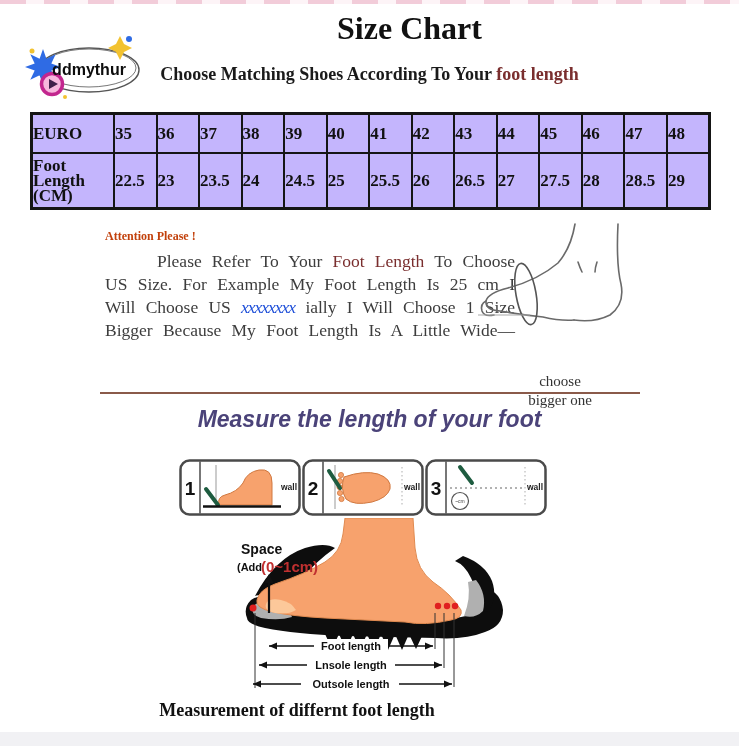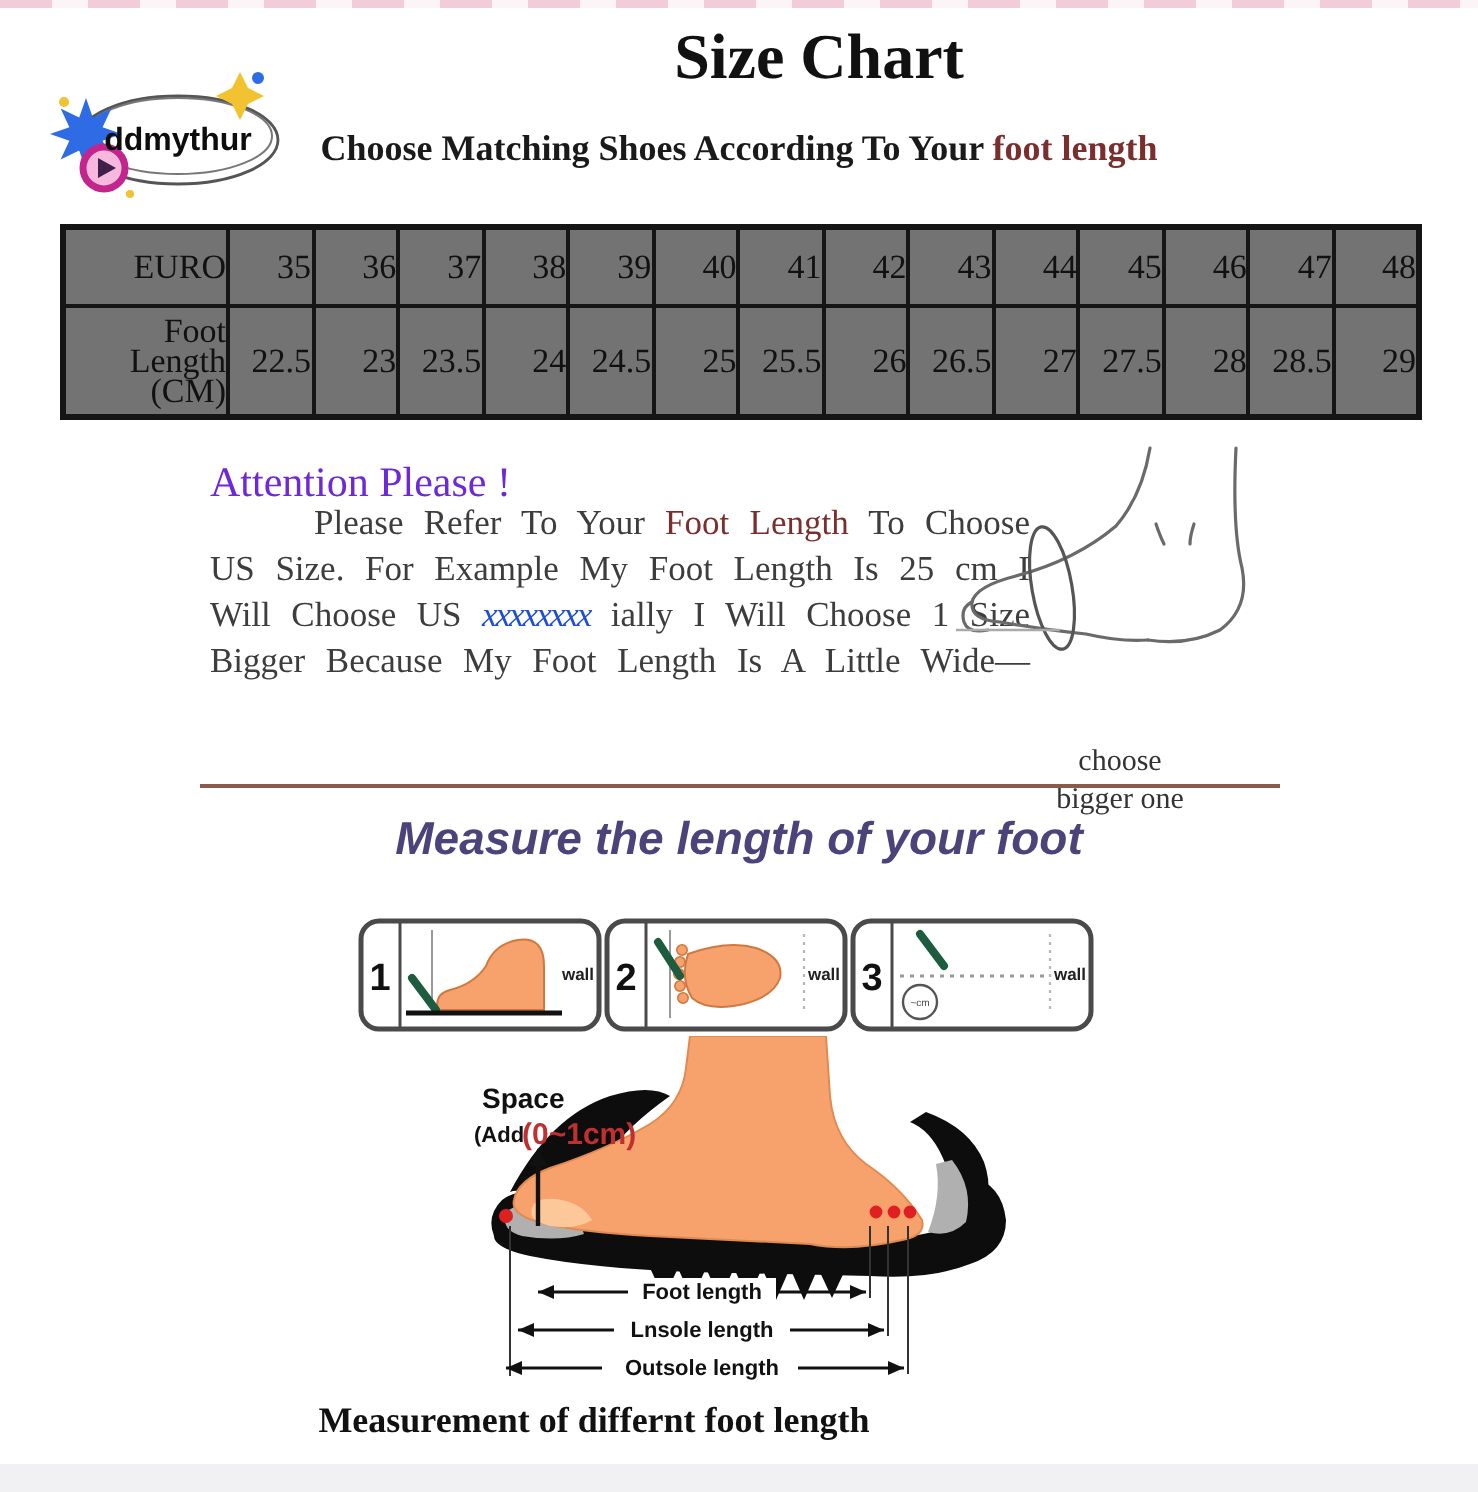--- a/index.html
+++ b/index.html
@@ -13,29 +13,29 @@
   .bottom-band{left:0;top:732px;width:739px;height:14px;background:#f1f1f4;}
 
   
   .title{left:0;top:10px;width:739px;text-align:center;font-size:32px;font-weight:bold;color:#111;margin-left:40px;}
   .subtitle{left:0;top:64px;width:739px;text-align:center;font-size:18px;font-weight:bold;color:#1a1a1a;}
   .subtitle .hl{color:#7a2e2e;}
 
   
   table.size{position:absolute;left:30px;top:112px;width:681px;border-collapse:collapse;
     table-layout:fixed;border:3px solid #151515;}
-  table.size td{border:2px solid #151515;text-align:right;vertical-align:middle;
-    font-weight:normal;color:#111;font-size:17px;padding:0;background:#737373;}
+  table.size td{border:2px solid #151515;text-align:left;vertical-align:middle;
+    font-weight:bold;color:#111;font-size:17px;padding:0;background:#c4b5fd;}
   table.size td.lbl{width:80px;}
   table.size tr.r1 td{height:37px;}
   table.size tr.r2 td{height:53px;}
   .lbl2{font-size:13px;line-height:15px;}
 
   
-  .att-head{left:105px;top:229px;width:300px;font-size:21px;color:#6d28d9;}
+  .att-head{left:105px;top:229px;width:300px;font-size:12px;color:#c2410c;font-weight:bold;}
   .att-par{left:105px;top:250px;width:410px;font-size:17.5px;line-height:23px;color:#3d3d3d;}
   .att-par .jline{text-align:justify;text-align-last:justify;}
   .att-par .indent{padding-left:52px;}
   .att-par .maroon{color:#7a2e2e;}
   .att-par .redx{color:#1d4ed8;letter-spacing:-1px;font-style:italic;}
   .note{left:500px;top:372px;width:120px;text-align:center;font-size:15px;color:#333;line-height:19px;}
 
   .divider{left:100px;top:392px;width:540px;height:2px;background:#8a5a4a;}
 
   .measure-head{left:0;top:406px;width:739px;text-align:center;font-size:23px;font-weight:bold;

